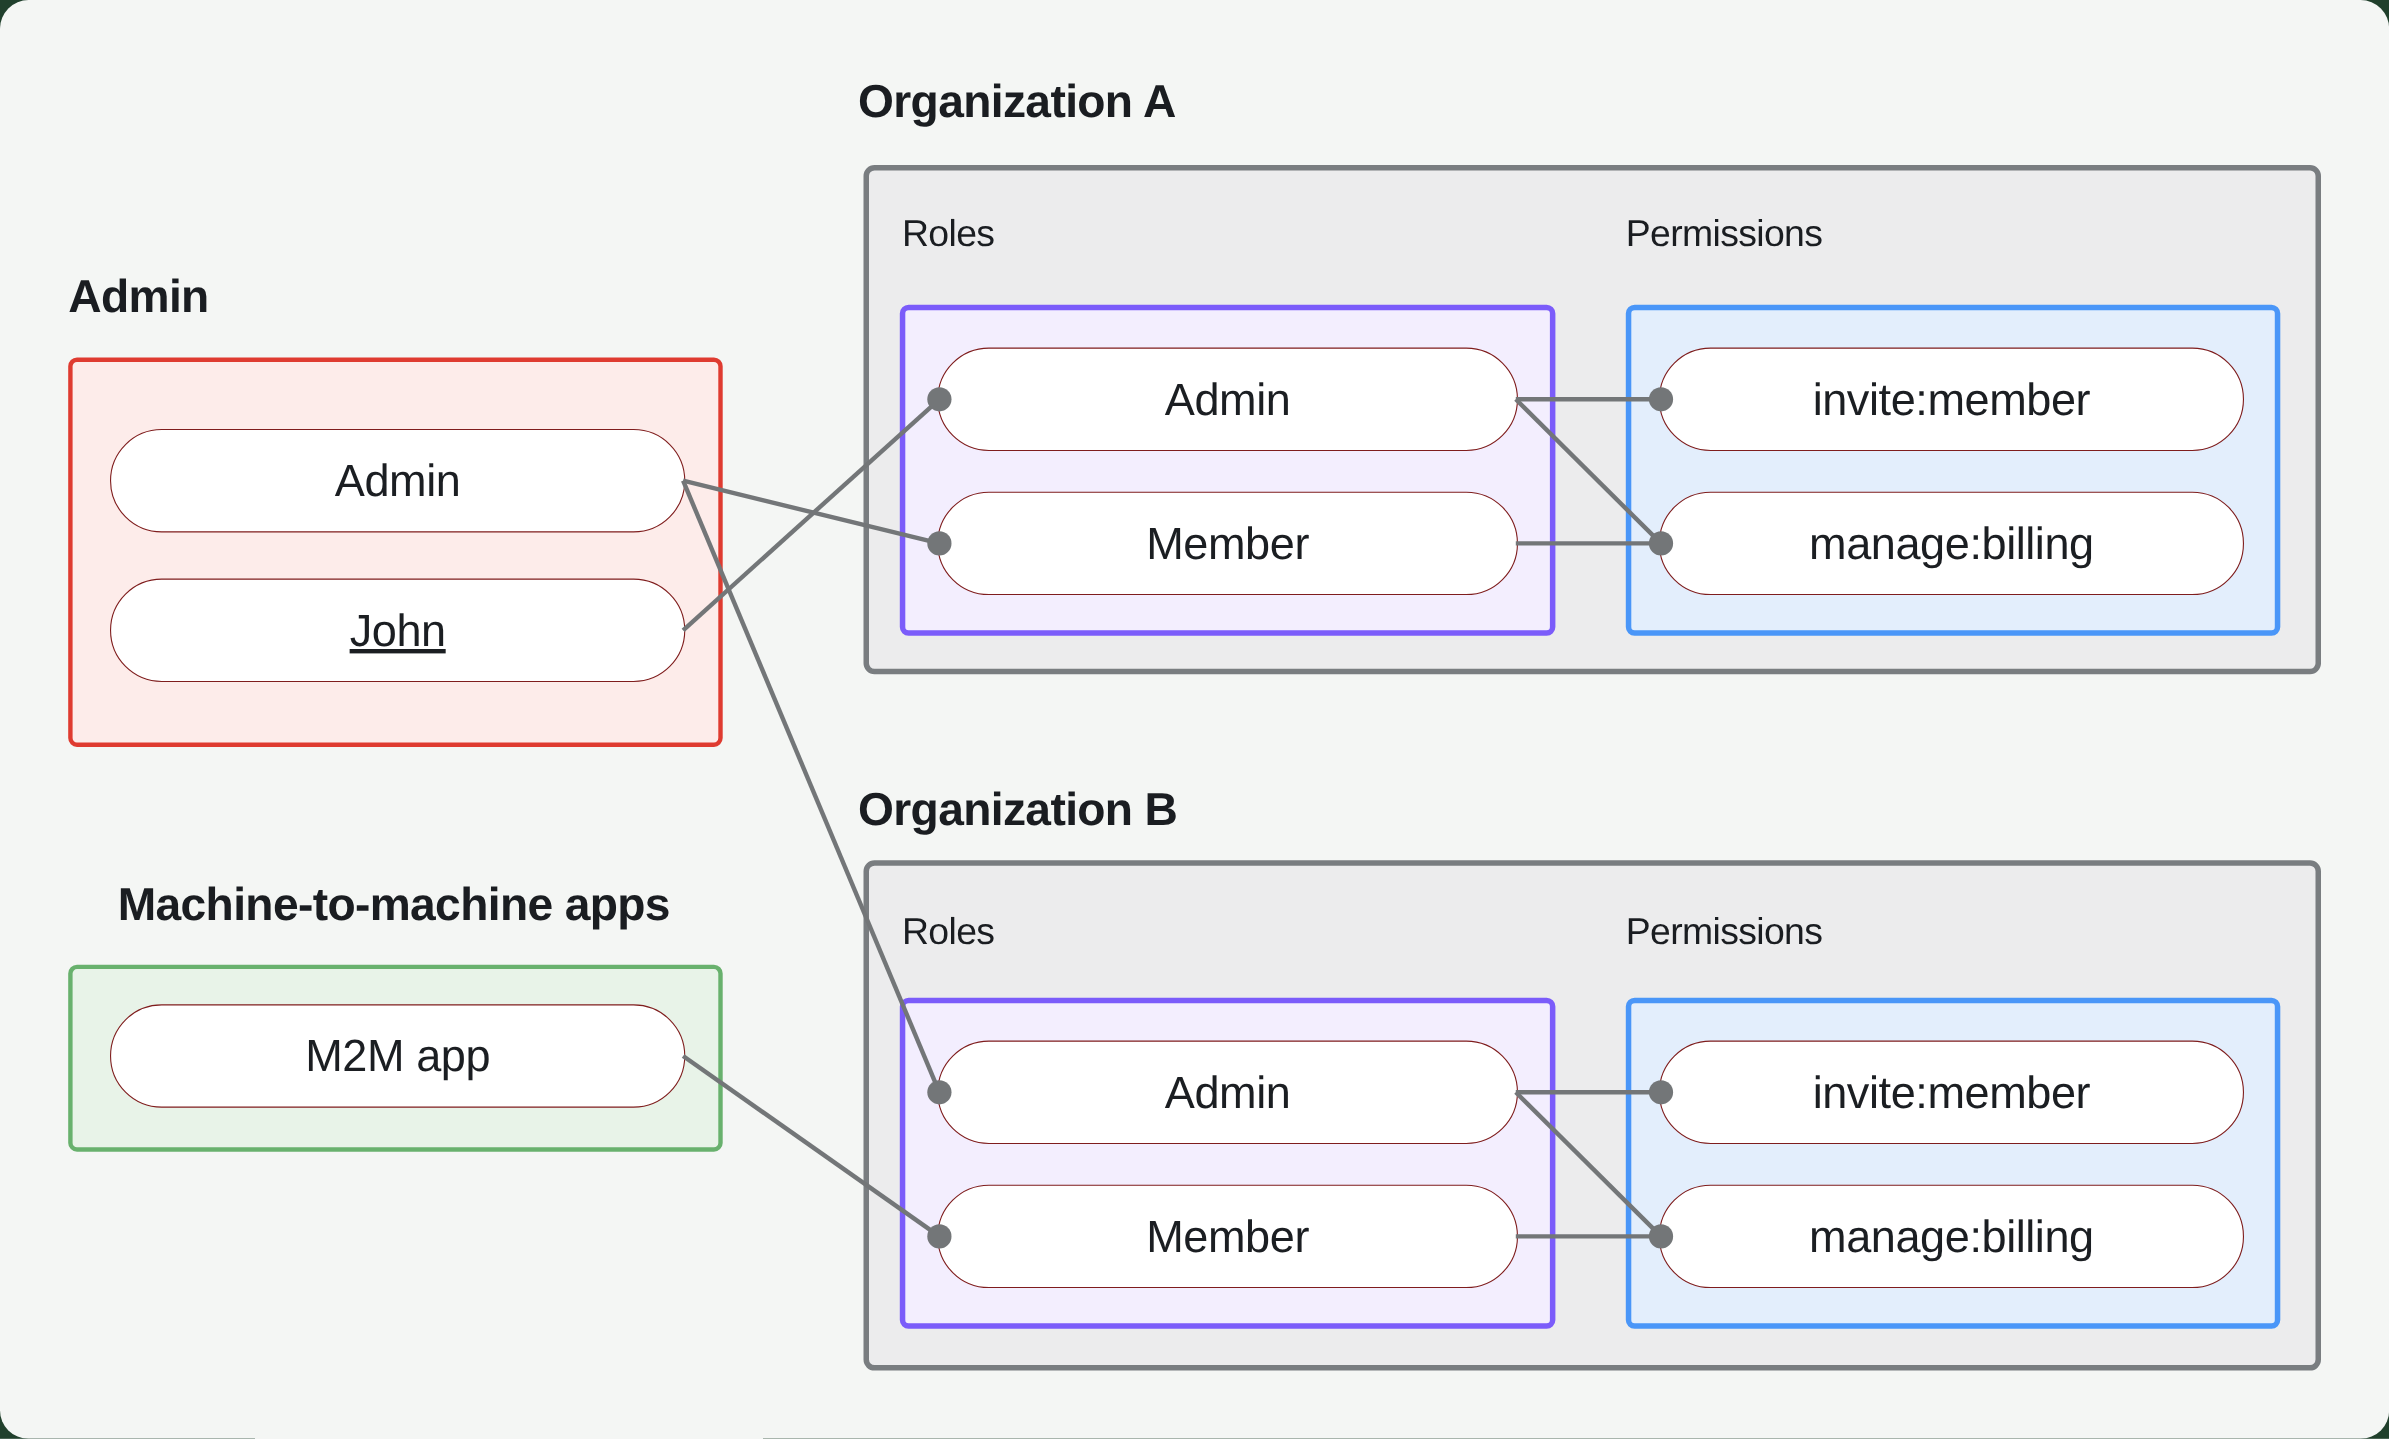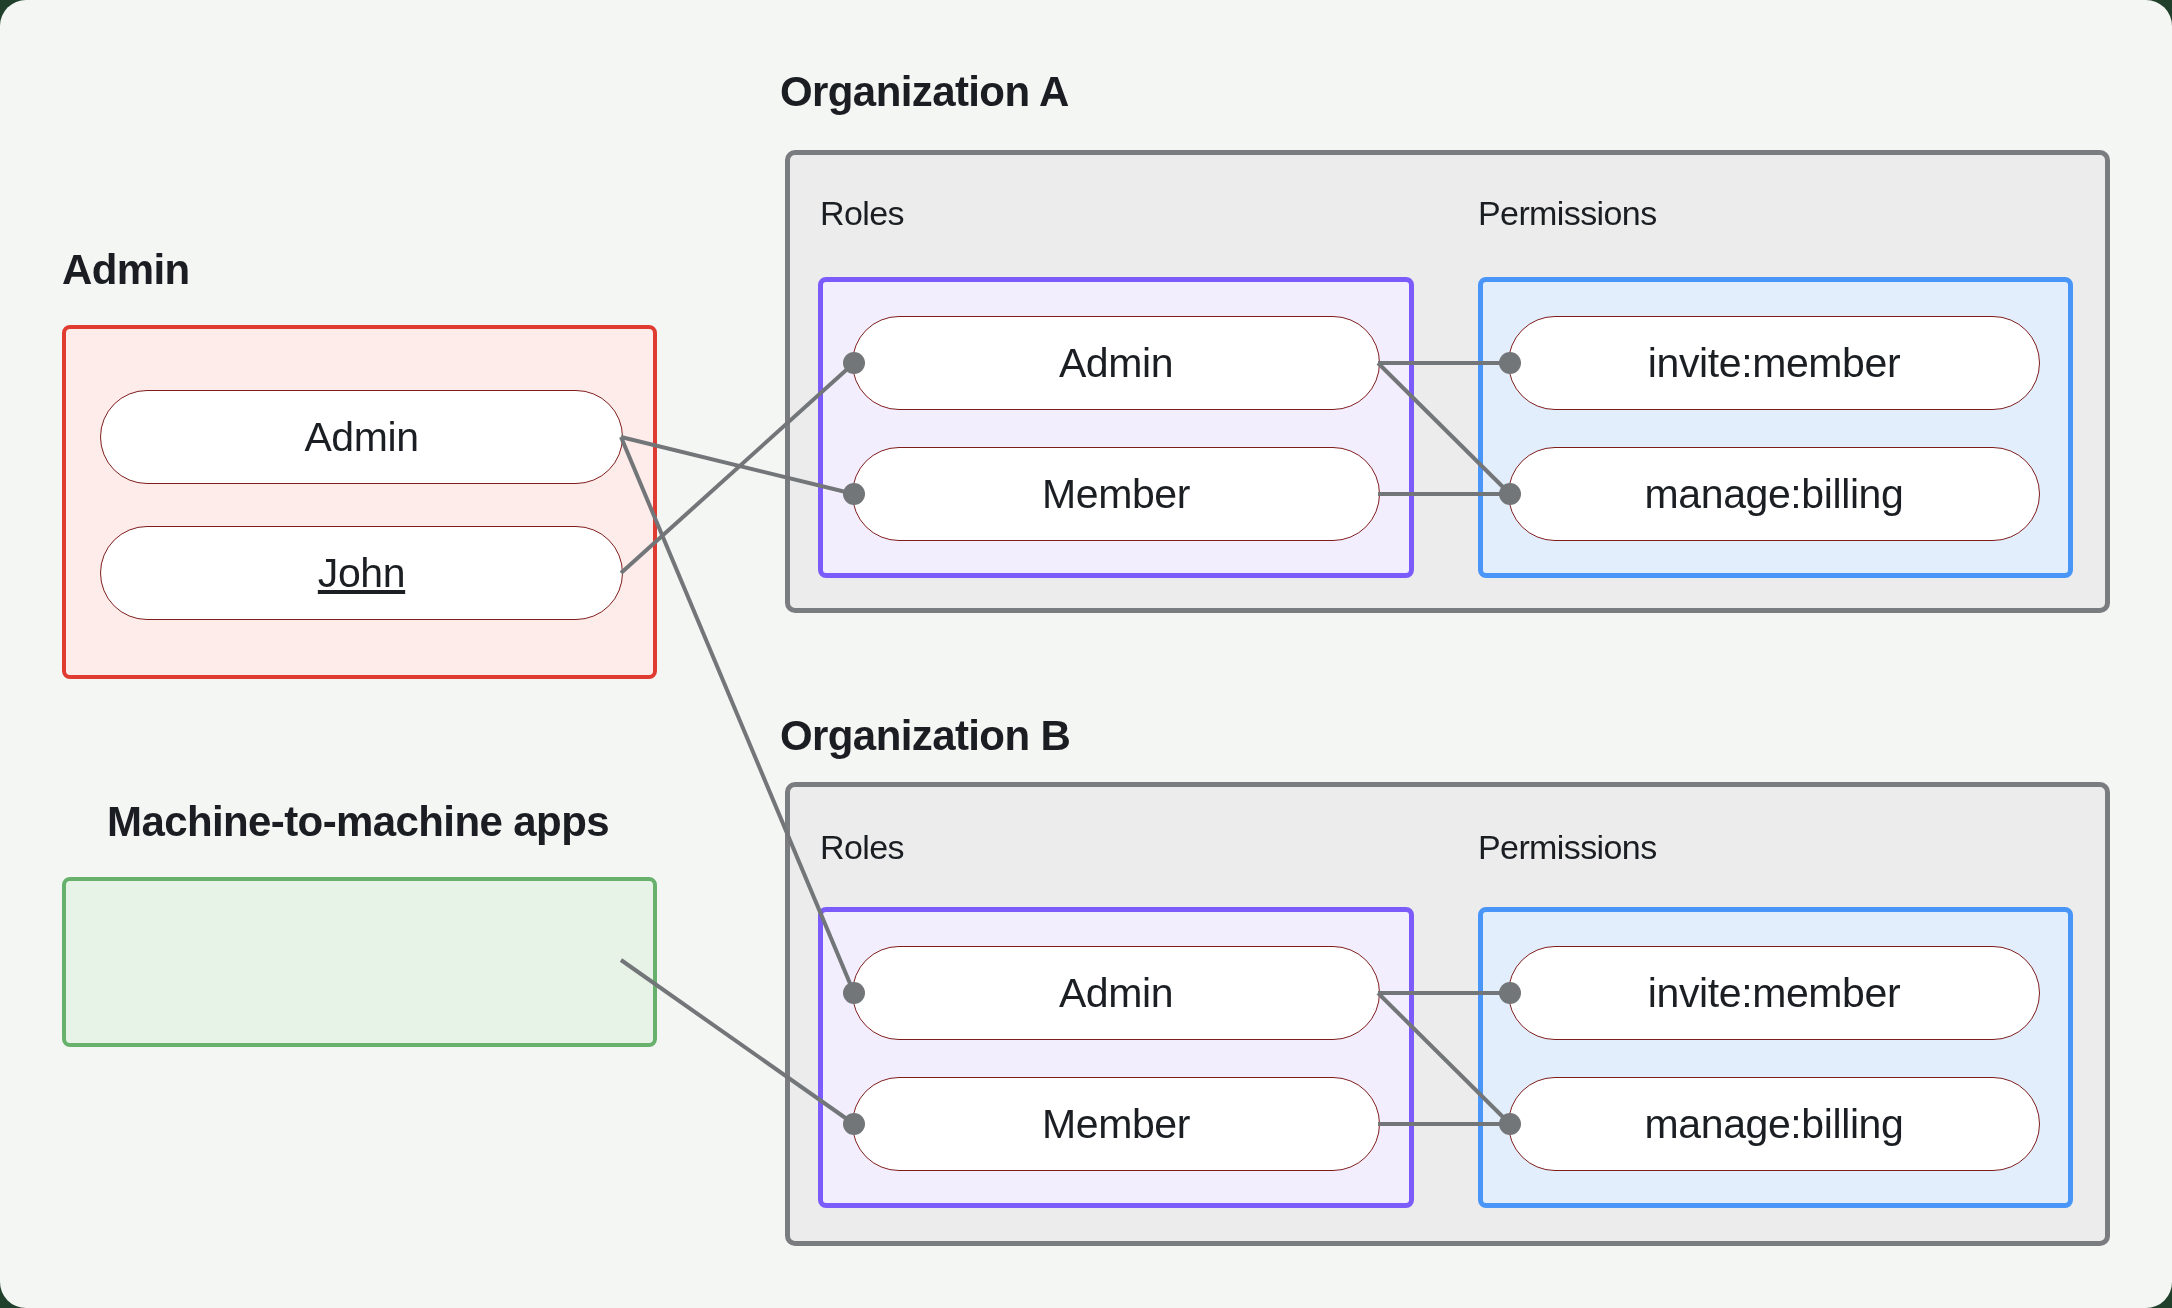--- a/index.html
+++ b/index.html
@@ -68,20 +68,23 @@
   <div class="box users-box"></div>
   <div class="pill pill-sarah">
     <span>Admin</span>
   </div>
   <div class="pill pill-john">
     <span>John</span>
   </div>
 
   <div class="heading label-m2m">Machine-to-machine apps</div>
   <div class="box m2m-box"></div>
+  <div class="pill pill-m2m">
+    <span>M2M app</span>
+  </div>
 
   <div class="heading label-org-a">Organization A</div>
   <div class="box org-box org-a-box"></div>
   <div class="sub-heading label-roles-a">Roles</div>
   <div class="sub-heading label-perms-a">Permissions</div>
   <div class="box roles-box roles-a"></div>
   <div class="box perms-box perms-a"></div>
 
   <div class="pill pill-admin-a">
     <span>Admin</span>

